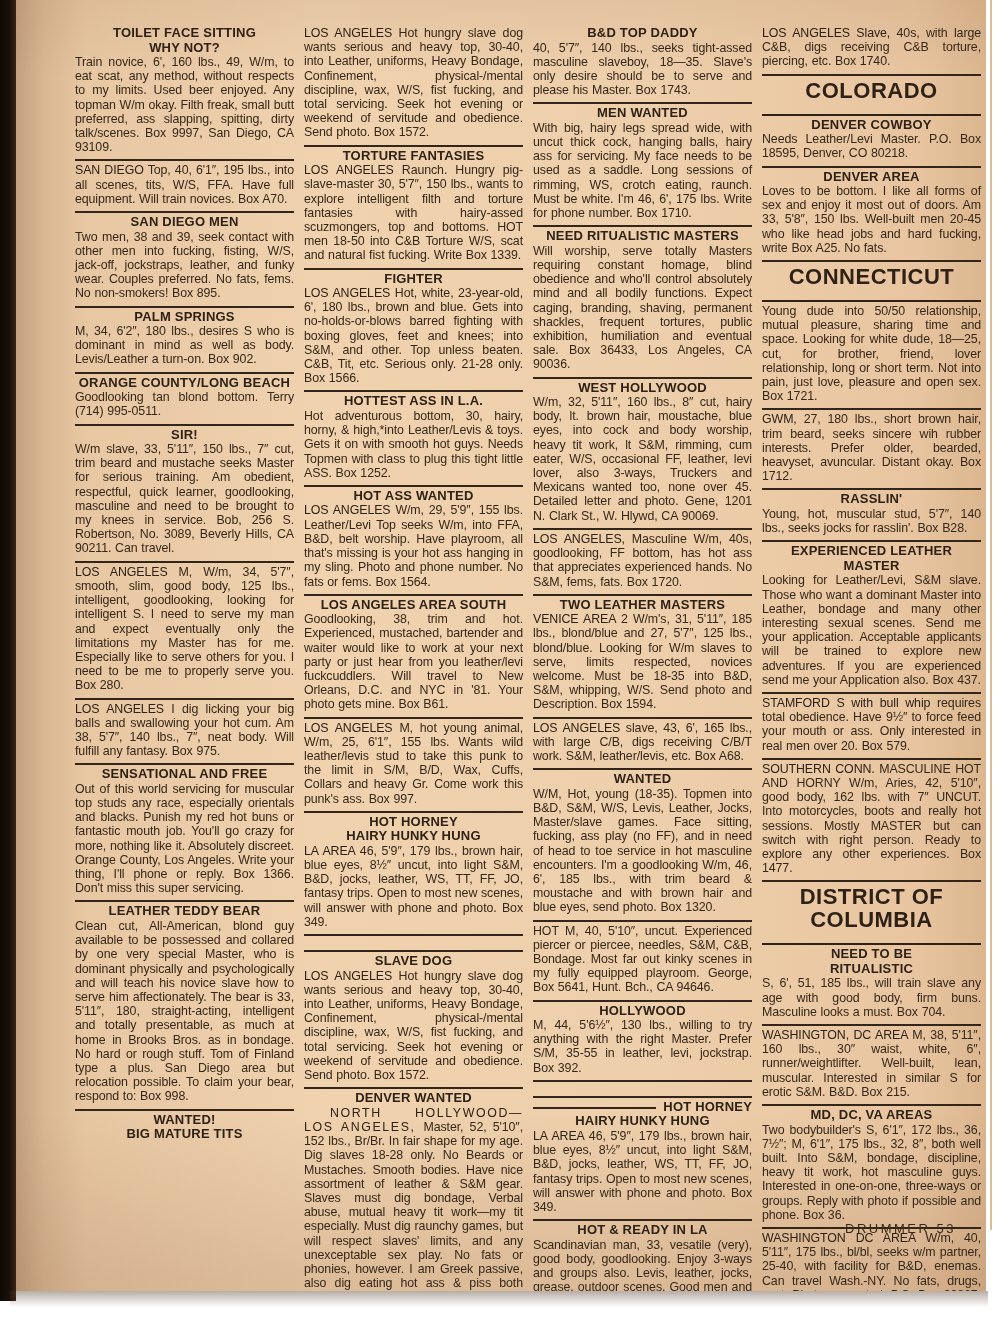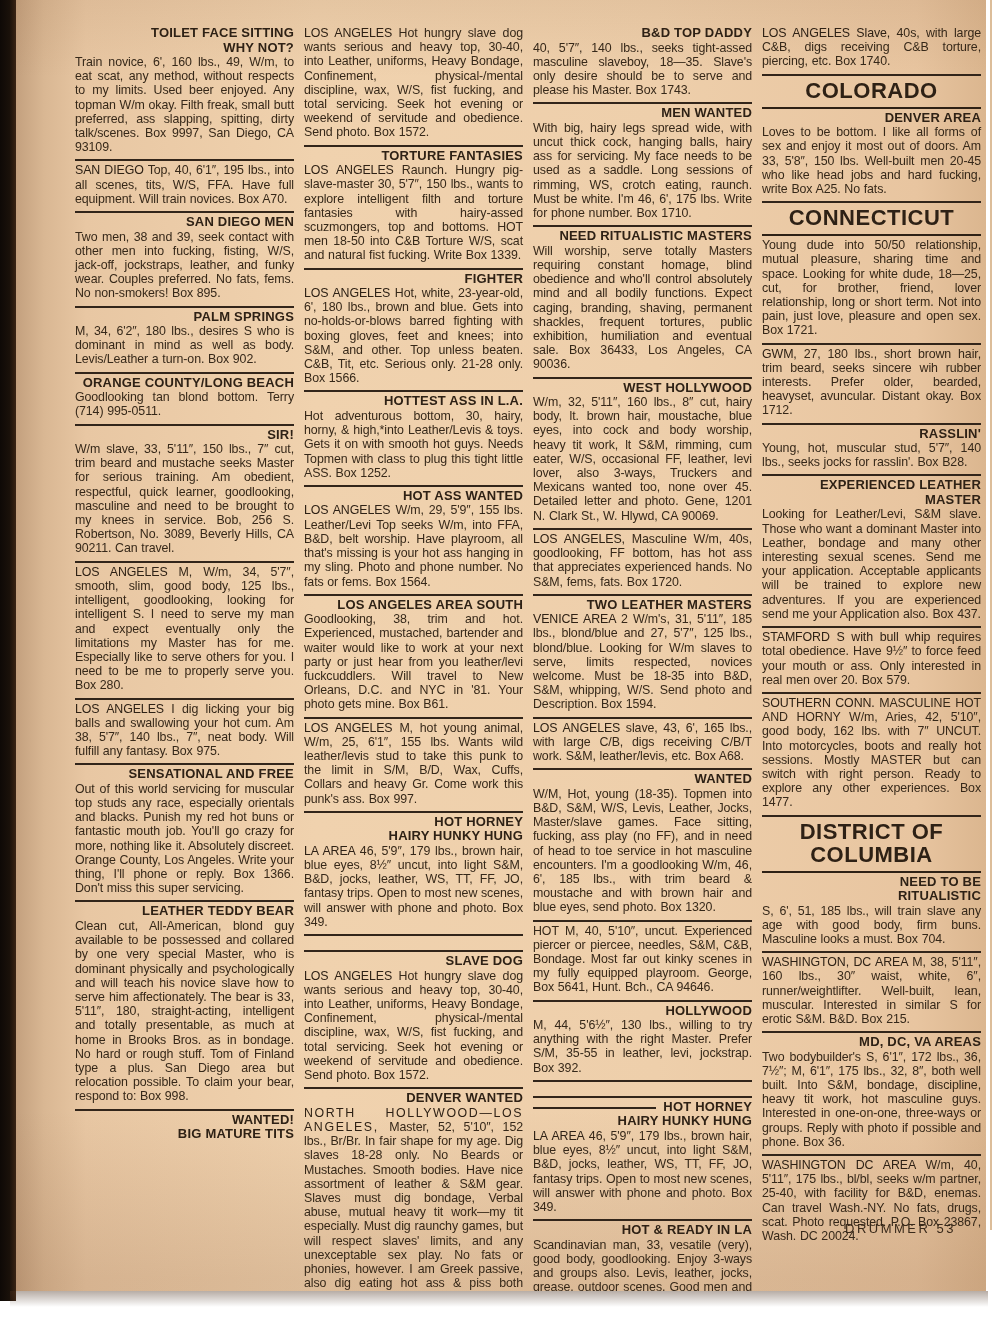--- a/index.html
+++ b/index.html
@@ -21,31 +21,31 @@
   .bottom-shadow { position:absolute; left:10px; top:1291px; width:978px; height:16px;
                    background:linear-gradient(180deg, rgba(75,48,30,0.4), rgba(75,48,30,0)); }
 
   
   .cols { position:absolute; left:59px; top:24px; width:908px; display:flex; gap:10px; }
   .col  { width:219px; flex:0 0 219px; }
 
   
   .ad { border-bottom:2px solid #32251a; padding:2px 0 5px; }
   .col > :last-child { border-bottom:none; }
-  .ad-head { font-weight:bold; text-align:right; font-size:13px; line-height:14.5px;
+  .ad-head { font-weight:bold; text-align:center; font-size:13px; line-height:14.5px;
              letter-spacing:0.2px; color:#2e2115; }
   .ad-head.ruled { display:flex; align-items:center; gap:7px; text-align:right; }
   .ad-head.ruled::before { content:""; flex:1 1 auto; border-top:2px solid #32251a; margin-top:2px; }
   .ad-body { font-size:12.4px; line-height:14.2px; text-align:justify; color:#362819;
              letter-spacing:-0.1px; word-spacing:0.4px; }
   .lead { font-weight:normal; color:#2e2115; }
-  .lead.wide { letter-spacing:1.6px; }
-
-  
-  .state { border-bottom:2.5px solid #2e2115; padding:3px 0 5px; text-align:center; }
+  .lead.wide { letter-spacing:1.6px;margin-left:26px; }
+
+  
+  .state { border-bottom:2.5px solid #2e2115; padding:3px 0 12px; text-align:center; }
   .state-line { font-weight:bold; font-size:22px; line-height:23px; letter-spacing:0.5px;
                 color:#2e2115; }
 
   
   .rule-gap { height:16px; border-bottom:2px solid #32251a; }
 
   
   .footer { position:absolute; top:1221px; right:30px; font-size:13px; letter-spacing:2.5px;
             color:#3a2a1b; font-weight:normal; }
 </style>
@@ -192,20 +192,24 @@
           </div>
         </div>
         <div class="col">
           <div class="ad">
             <div class="ad-body"><b class="lead">LOS ANGELES Slave, </b><span>40s, with large C&amp;B, digs receiving C&amp;B torture, piercing, etc. Box 1740.</span></div>
           </div>
           <div class="state">
             <div class="state-line">COLORADO</div>
           </div>
           <div class="ad">
+            <div class="ad-head">DENVER COWBOY</div>
+            <div class="ad-body"><span>Needs Leather/Levi Master. P.O. Box 18595, Denver, CO 80218.</span></div>
+          </div>
+          <div class="ad">
             <div class="ad-head">DENVER AREA</div>
             <div class="ad-body"><span>Loves to be bottom. I like all forms of sex and enjoy it most out of doors. Am 33, 5'8″, 150 lbs. Well-built men 20-45 who like head jobs and hard fucking, write Box A25. No fats.</span></div>
           </div>
           <div class="state">
             <div class="state-line">CONNECTICUT</div>
           </div>
           <div class="ad">
             <div class="ad-body"><span>Young dude into 50/50 relationship, mutual pleasure, sharing time and space. Looking for white dude, 18—25, cut, for brother, friend, lover relationship, long or short term. Not into pain, just love, pleasure and open sex. Box 1721.</span></div>
           </div>
           <div class="ad">

